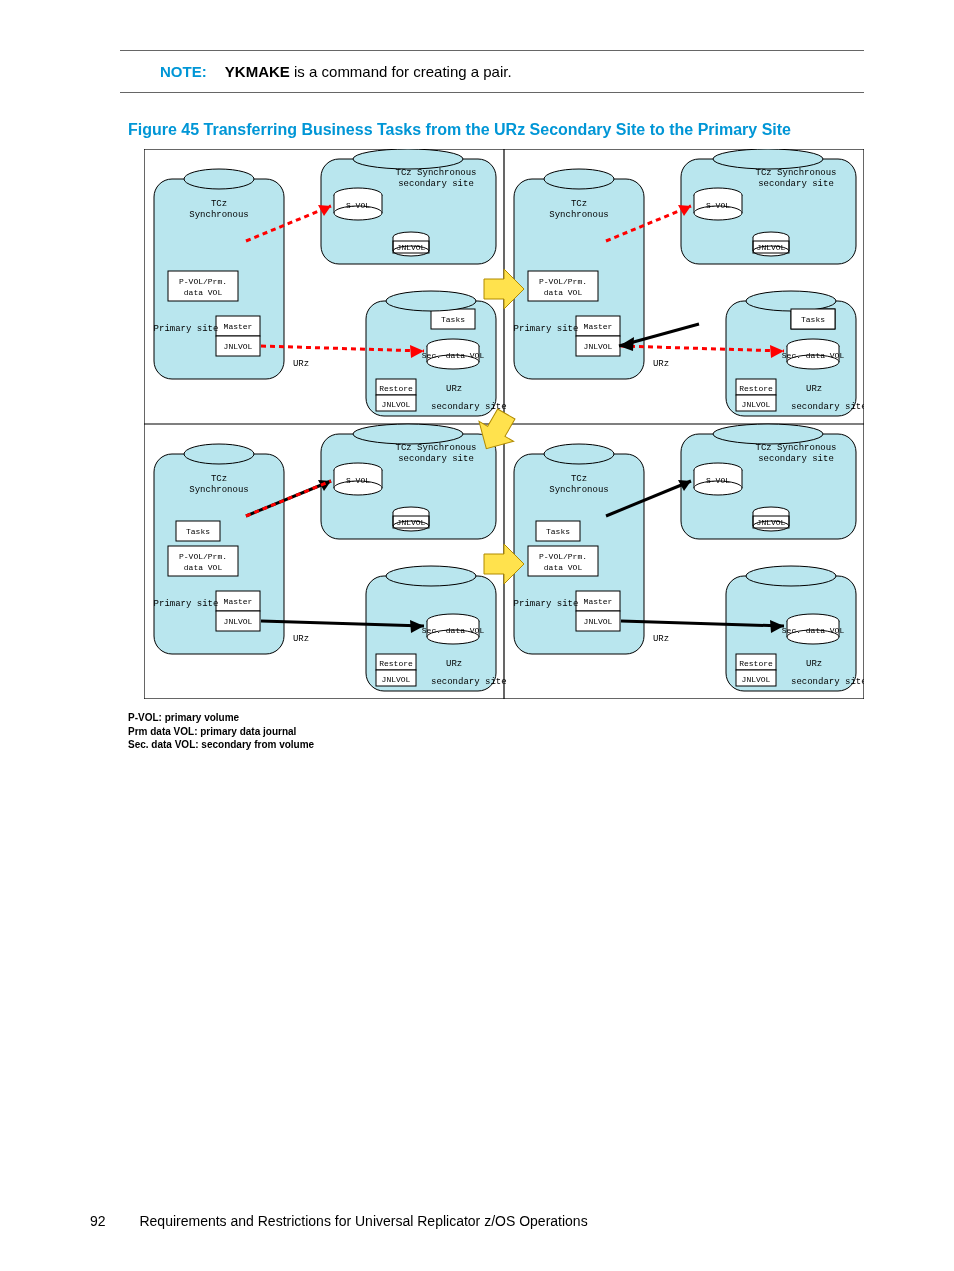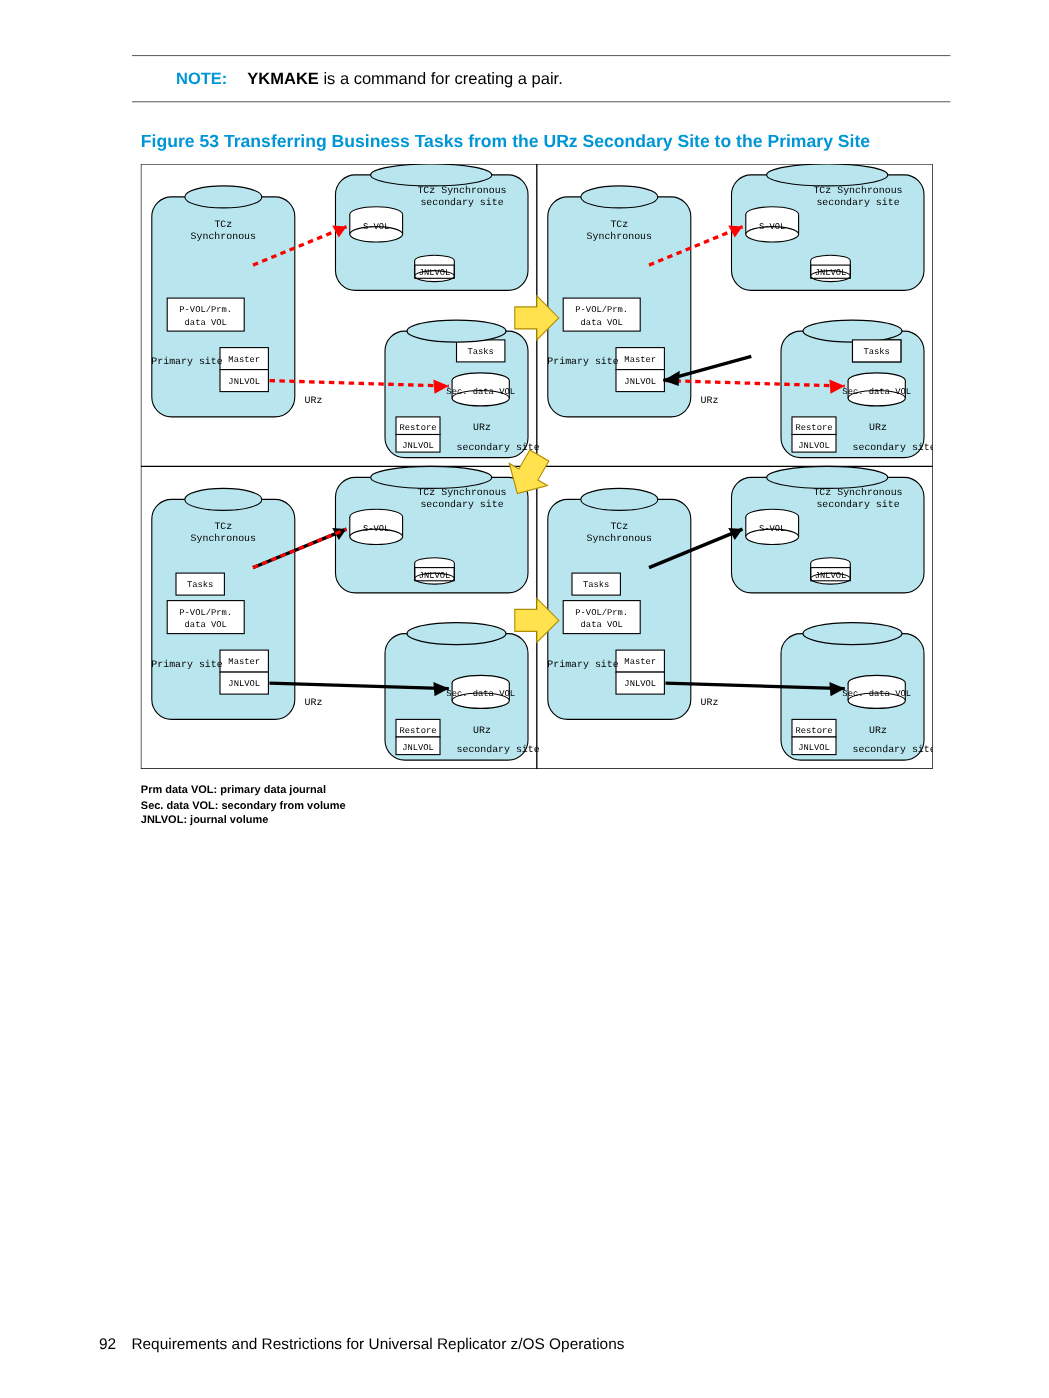--- a/index.html
+++ b/index.html
@@ -31,55 +31,55 @@
   .ykmake {
     font-weight: bold;
   }
   .figure-caption {
     color: #0096d6;
     font-weight: bold;
     font-size: 16px;
     margin: 6px 0 10px 8px;
   }
   .figure-img {
-    margin-left: 8px;
+    margin-left: 24px;
   }
   .legend {
     font-family: Arial, sans-serif;
     font-size: 10px;
     font-weight: bold;
     margin-top: 8px;
     margin-left: 8px;
     line-height: 1.35;
     filter: blur(0.4px);
   }
   .footer {
     position: absolute;
     bottom: 42px;
     left: 90px;
     font-size: 14px;
   }
   .footer .pnum {
-    margin-right: 10px;
+    margin-right: 30px;
   }
   
   .svglabel { font-family: 'Courier New', monospace; font-size: 9px; fill: #000; }
   .svgsmall { font-family: 'Courier New', monospace; font-size: 8px; fill: #000; }
 </style>
 </head>
 <body>
 
 <div class="page">
 
   <div class="note-box">
     <span class="note-label">NOTE:</span>
     <span class="ykmake">YKMAKE</span><span> is a command for creating a pair.</span>
   </div>
 
-  <div class="figure-caption">Figure 53 Transferring Business Tasks from the URz Secondary Site to the Primary Site</div>
+  <div class="figure-caption">Figure 45 Transferring Business Tasks from the URz Secondary Site to the Primary Site</div>
 
   <div class="figure-img">
     <svg width="720" height="550" viewBox="0 0 720 550">
 
       <rect x="0" y="0" width="720" height="550" fill="none" stroke="#000" stroke-width="1.2"></rect>
 
       <line x1="360" y1="0" x2="360" y2="550" stroke="#000" stroke-width="1.2"></line>
       <line x1="0" y1="275" x2="720" y2="275" stroke="#000" stroke-width="1.2"></line>
 
       <defs>
@@ -241,23 +241,23 @@
 
       <use href="#yellowArrowRight" x="340" y="120"></use>
       <g transform="translate(345,255) rotate(30)">
         <use href="#yellowArrowDownLeft"></use>
       </g>
       <use href="#yellowArrowRight" x="340" y="395"></use>
     </svg>
   </div>
 
   <div class="legend">
+    <div>P-VOL: primary volume</div>
     <div>Prm data VOL: primary data journal</div>
     <div>Sec. data VOL: secondary from volume</div>
-    <div>JNLVOL: journal volume</div>
   </div>
 
   <div class="footer">
     <span class="pnum">92</span>
     <span>Requirements and Restrictions for Universal Replicator z/OS Operations</span>
   </div>
 
 </div>
 
 </body></html>

